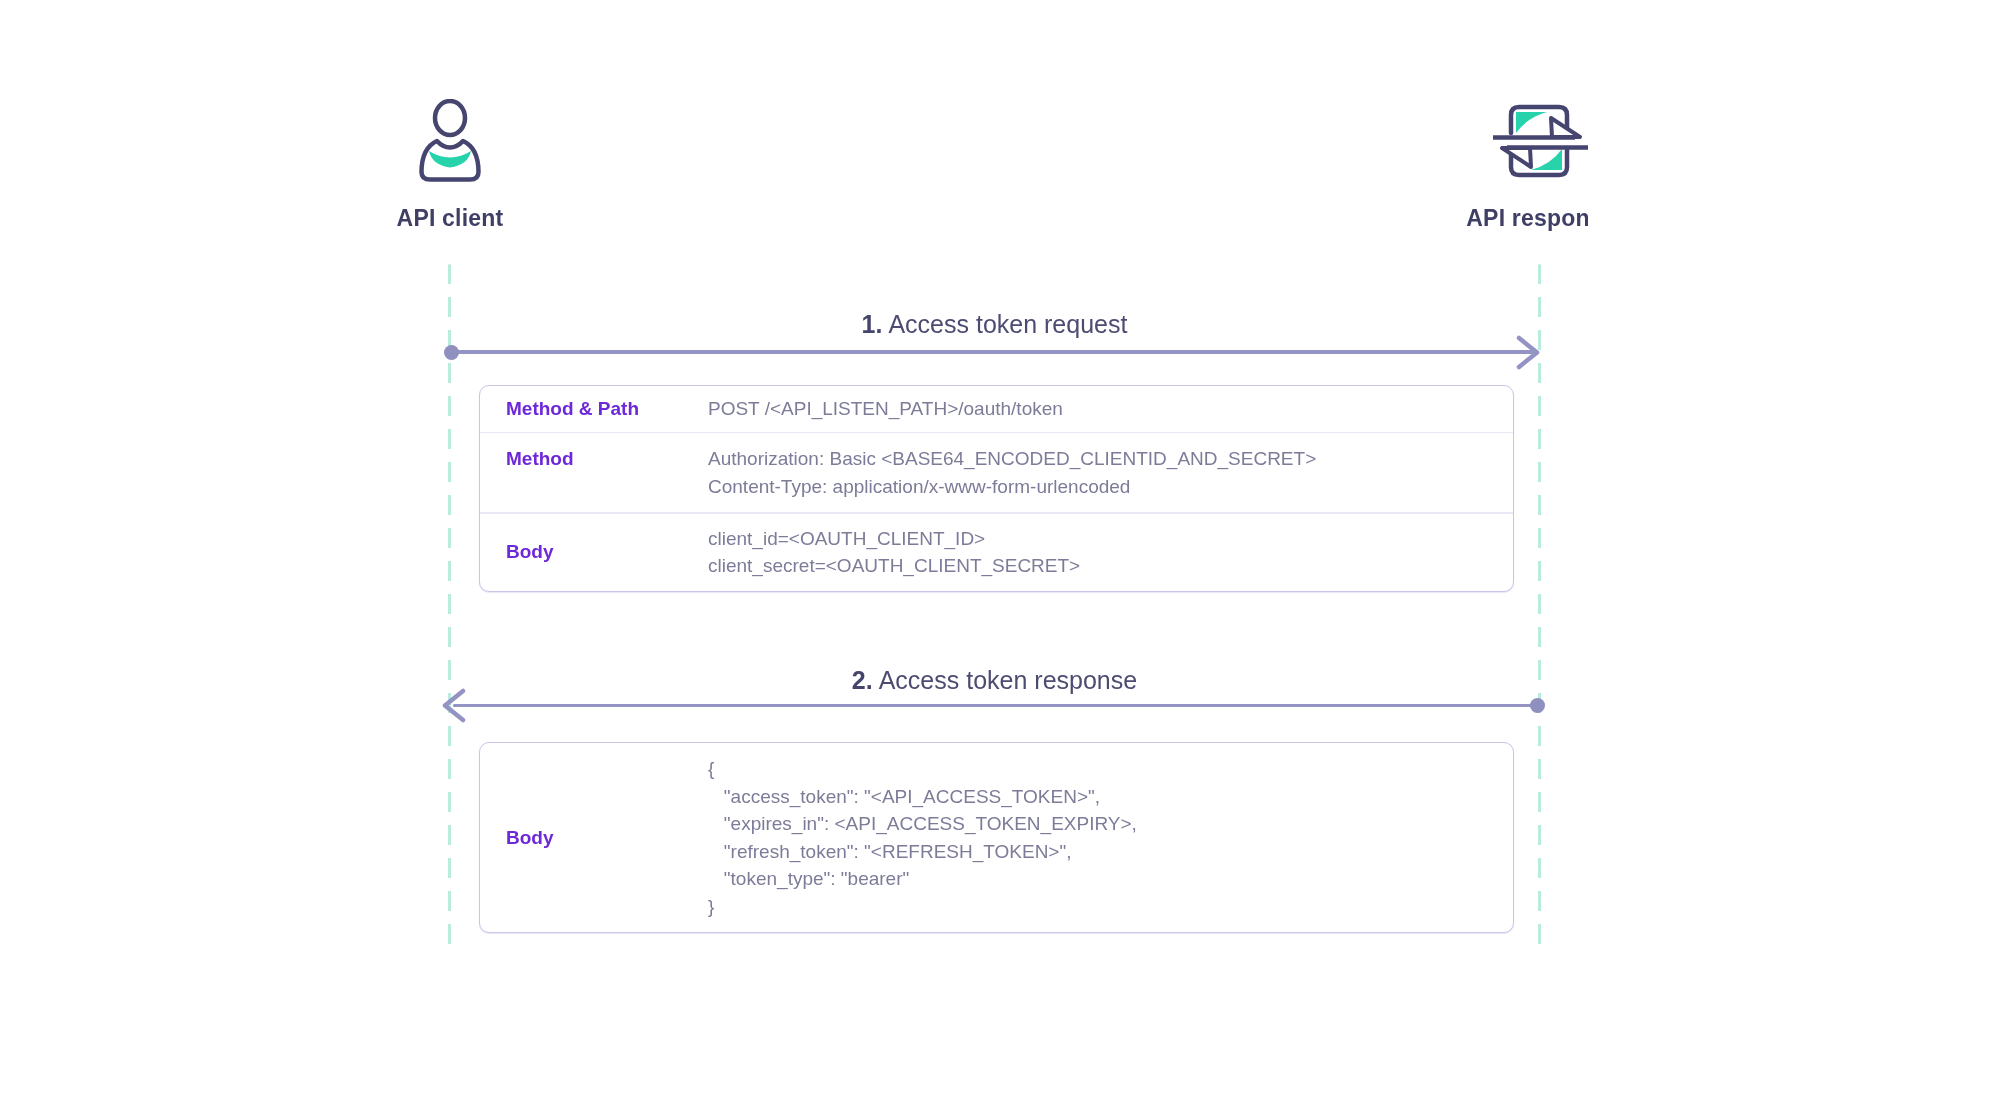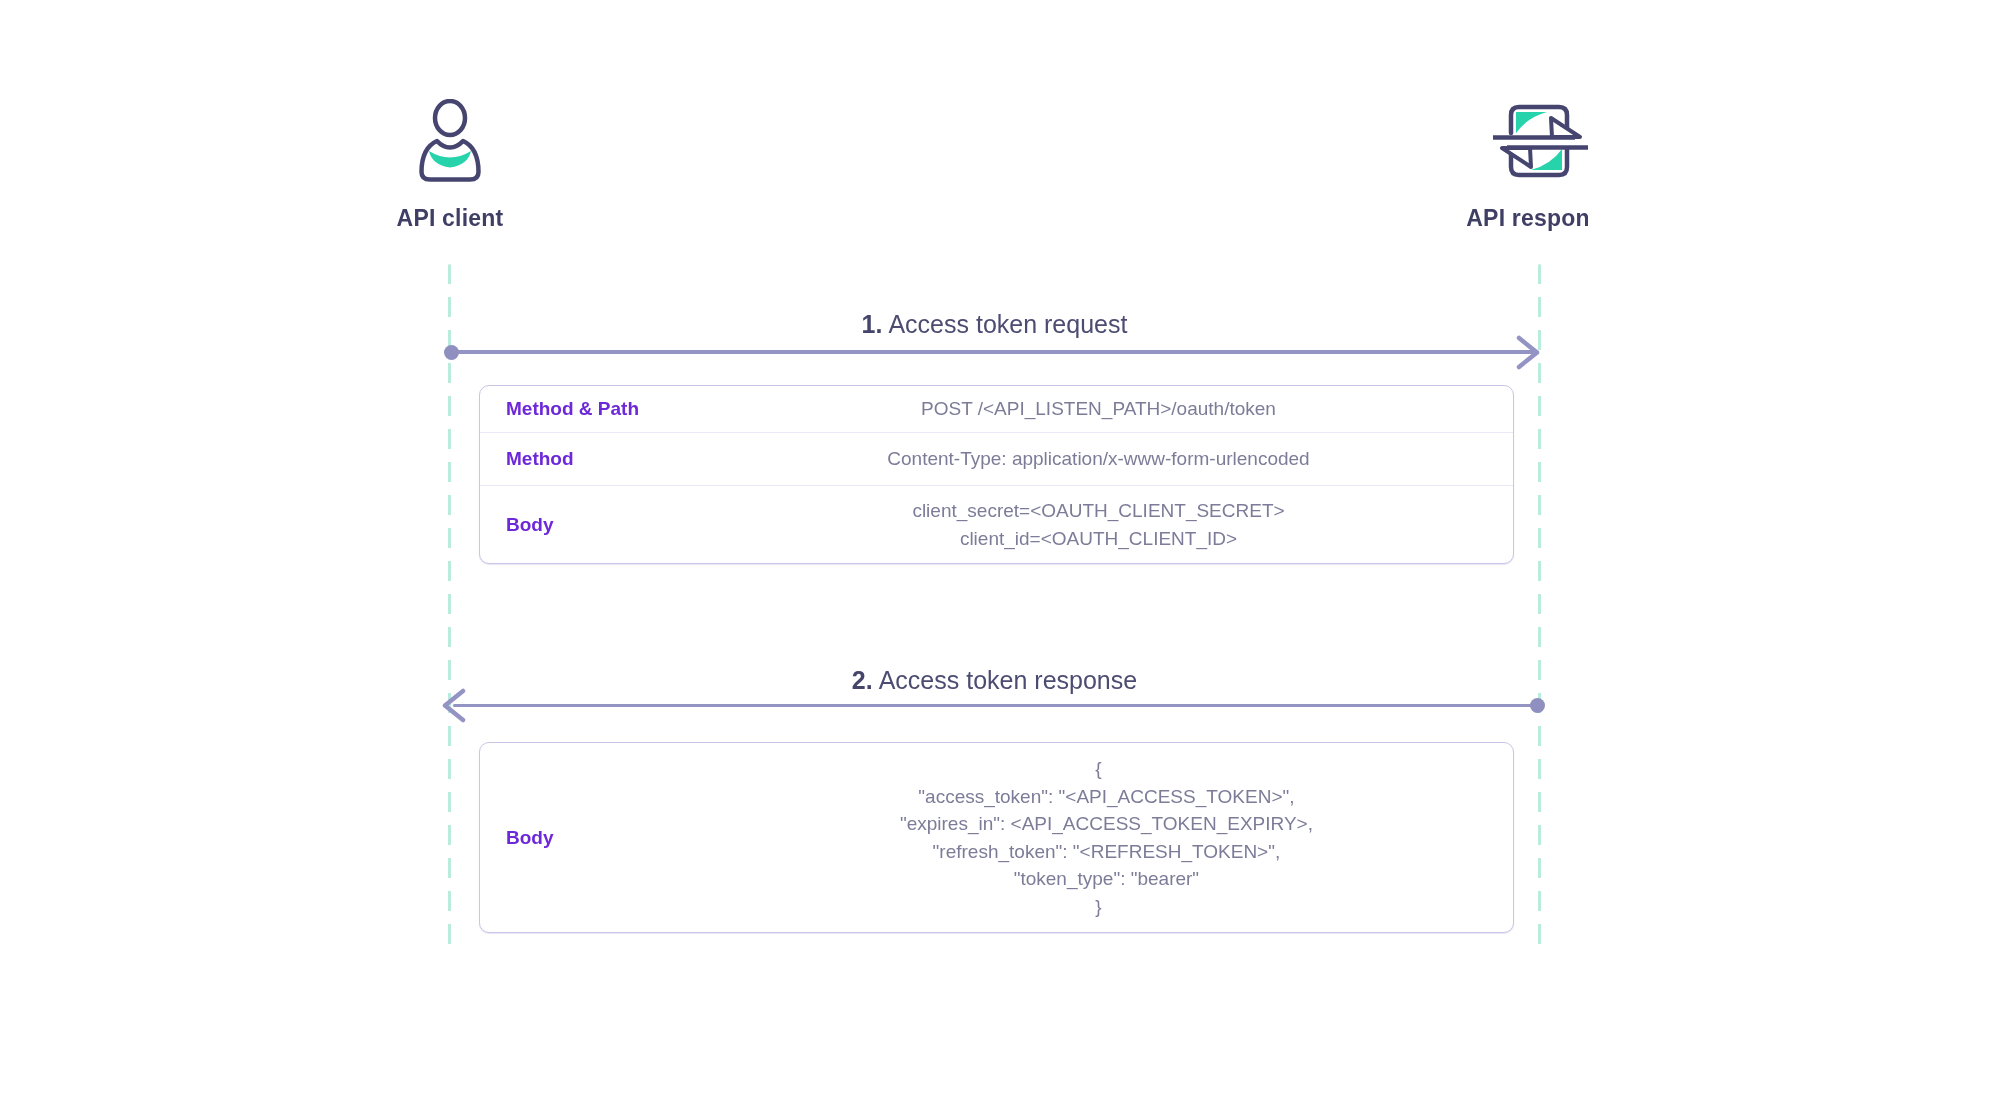--- a/index.html
+++ b/index.html
@@ -40,21 +40,21 @@
   }
   .trow { display:flex; align-items:center; }
   .trow.pad-sm { padding:9px 0; }
   .trow.pad-md { padding:11px 0; }
   .trow.pad-lg { padding:12px 0; }
   .trow.top-label { align-items:flex-start; }
   .tlabel {
     flex:0 0 202px; padding-left:26px;
     font-size:19px; font-weight:700; color:#6d28d9; line-height:27.5px;
   }
-  .tvalue { flex:1; padding-right:24px;text-align:center; }
+  .tvalue { flex:1; padding-right:24px; }
   .tline {
     font-size:19px; color:#7c7c99; line-height:27.5px; white-space:pre;
   }
   .sep { height:1.5px; background:#eae8f4; }
 </style>
 </head>
 <body>
 
 <div class="canvas">
 
@@ -93,29 +93,30 @@
     <div class="trow pad-sm">
       <div class="tlabel">Method &amp; Path</div>
       <div class="tvalue">
         <div class="tline">POST /&lt;API_LISTEN_PATH&gt;/oauth/token</div>
       </div>
     </div>
     <div class="sep"></div>
     <div class="trow pad-lg top-label">
       <div class="tlabel">Method</div>
       <div class="tvalue">
+        <div class="tline">Authorization: Basic &lt;BASE64_ENCODED_CLIENTID_AND_SECRET&gt;</div>
         <div class="tline">Content-Type: application/x-www-form-urlencoded</div>
       </div>
     </div>
     <div class="sep"></div>
     <div class="trow pad-md">
       <div class="tlabel">Body</div>
       <div class="tvalue">
+        <div class="tline">client_id=&lt;OAUTH_CLIENT_ID&gt;</div>
         <div class="tline">client_secret=&lt;OAUTH_CLIENT_SECRET&gt;</div>
-        <div class="tline">client_id=&lt;OAUTH_CLIENT_ID&gt;</div>
       </div>
     </div>
   </div>
 
   <div class="msg-label" style="top:666px;text-align:center;">
     <b>2.</b><span>Access token response</span>
   </div>
   <div class="msg-line" style="left:453px; top:703.5px; width:1083px;"></div>
   <div class="msg-dot" style="left:1530px; top:698px;"></div>
   <svg class="chevron" style="left:441px; top:688px;" width="26" height="35" viewBox="0 0 26 35">

